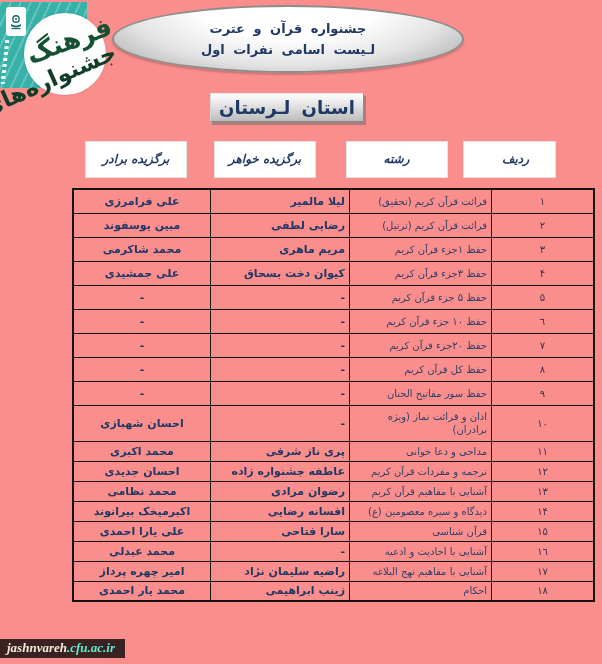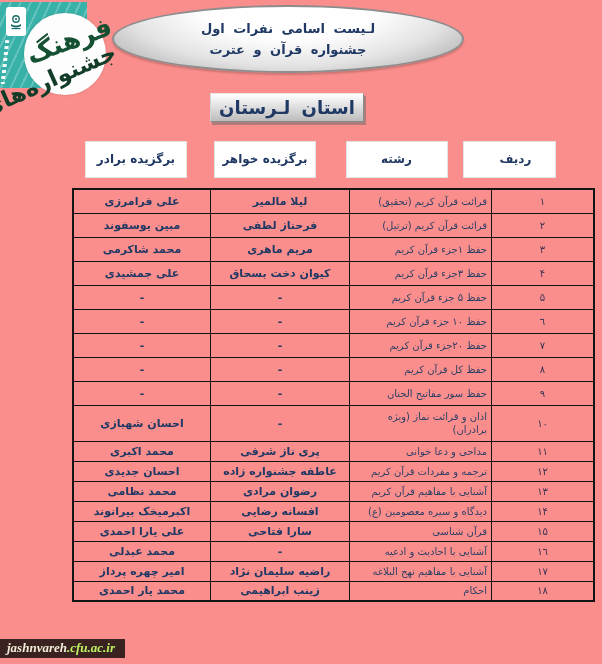--- a/index.html
+++ b/index.html
@@ -72,21 +72,21 @@
     text-align:center;line-height:27px;
     color:#1f3864;font-weight:bold;font-size:18px;
     letter-spacing:1px;word-spacing:5px;direction:rtl;
   }
 
   
   .col-headers{
     position:absolute;left:72px;top:140px;width:484px;height:38px;
     display:flex;flex-direction:row-reverse;
   }
-  .hcell{display:flex;align-items:center;justify-content:center;}
+  .hcell{display:flex;align-items:center;justify-content:center;font-style:italic;}
   .hcell.c-rank{width:93px;}
   .hcell.c-field{width:133px;}
   .hcell.c-sister{width:130px;}
   .hcell.c-brother{width:128px;}
   .hbox{
     background:#ffffff;border:1px solid #e3e3e3;
     height:35px;line-height:35px;text-align:center;
     color:#1f3864;font-weight:bold;font-size:12px;direction:rtl;
     width:100px;
   }
@@ -103,34 +103,34 @@
     padding:0 4px;text-align:center;vertical-align:middle;
     font-size:11px;color:#2e3f66;overflow:hidden;
   }
   .results-table{border:2px solid #141414;}
   .results-table tr{height:24px;}
   .results-table tr.tall{height:36px;}
   .results-table tr.short{height:20px;}
   td.rank{width:93px;font-size:10px;color:#3c3354;}
   td.field{width:133px;font-size:10px;white-space:nowrap;text-align:right;}
   tr.tall td.field{white-space:normal;line-height:13px;}
-  td.sister{width:130px;font-weight:bold;color:#1f3864;}
+  td.sister{width:130px;font-weight:bold;color:#1f3864;text-align:right;}
   td.brother{width:128px;font-weight:bold;color:#1f3864;}
 
   
   .footer-url{
     position:absolute;left:0;top:639px;height:17px;
     background:#39221f;
     padding:0 10px 2px 7px;
     font-family:"Liberation Serif", serif;
     font-style:italic;font-weight:bold;font-size:13px;line-height:17px;
     white-space:nowrap;
   }
   .url-main{color:#f2ecd9;}
-  .url-suffix{color:#bef264;}
+  .url-suffix{color:#5eead4;}
 </style>
 </head>
 <body>
 
 <div class="logo">
   <div class="logo-square"></div>
   <div class="logo-circle"></div>
   <div class="logo-emblem">
     <svg width="14" height="20" viewBox="0 0 14 20">
       <circle cx="7" cy="7" r="3.2" fill="none" stroke="#1b6e68" stroke-width="1.4"></circle>
@@ -138,22 +138,22 @@
       <path d="M2 12 Q7 15 12 12 L12 14 Q7 17 2 14 Z" fill="#1b6e68"></path>
       <rect x="2.5" y="16" width="9" height="1.2" fill="#1b6e68"></rect>
     </svg>
   </div>
   <div class="logo-sidetext"></div>
   <div class="logo-callig1">فرهنگ</div>
   <div class="logo-callig2">جشنواره‌های</div>
 </div>
 
 <div class="title-ellipse">
+  <div class="title-line">جشنواره قرآن و عترت</div>
   <div class="title-line">لـیست اسامی نفرات اول</div>
-  <div class="title-line">جشنواره قرآن و عترت</div>
 </div>
 
 <div class="province-box">استان لـرستان</div>
 
 <div class="col-headers">
   <div class="hcell c-rank">
     <div class="hbox">ردیف</div>
   </div>
   <div class="hcell c-field">
     <div class="hbox">رشته</div>
@@ -170,21 +170,21 @@
   <tbody>
       <tr>
     <td class="rank">۱</td>
     <td class="field">قرائت قرآن کریم (تحقیق)</td>
     <td class="sister">لیلا مالمیر</td>
     <td class="brother">علی فرامرزی</td>
   </tr>
       <tr>
     <td class="rank">۲</td>
     <td class="field">قرائت قرآن کریم (ترتیل)</td>
-    <td class="sister">فرحناز لطفی</td>
+    <td class="sister">رضایی لطفی</td>
     <td class="brother">مبین یوسفوند</td>
   </tr>
       <tr>
     <td class="rank">۳</td>
     <td class="field">حفظ ۱جزء قرآن کریم</td>
     <td class="sister">مریم ماهری</td>
     <td class="brother">محمد شاکرمی</td>
   </tr>
       <tr>
     <td class="rank">۴</td>

